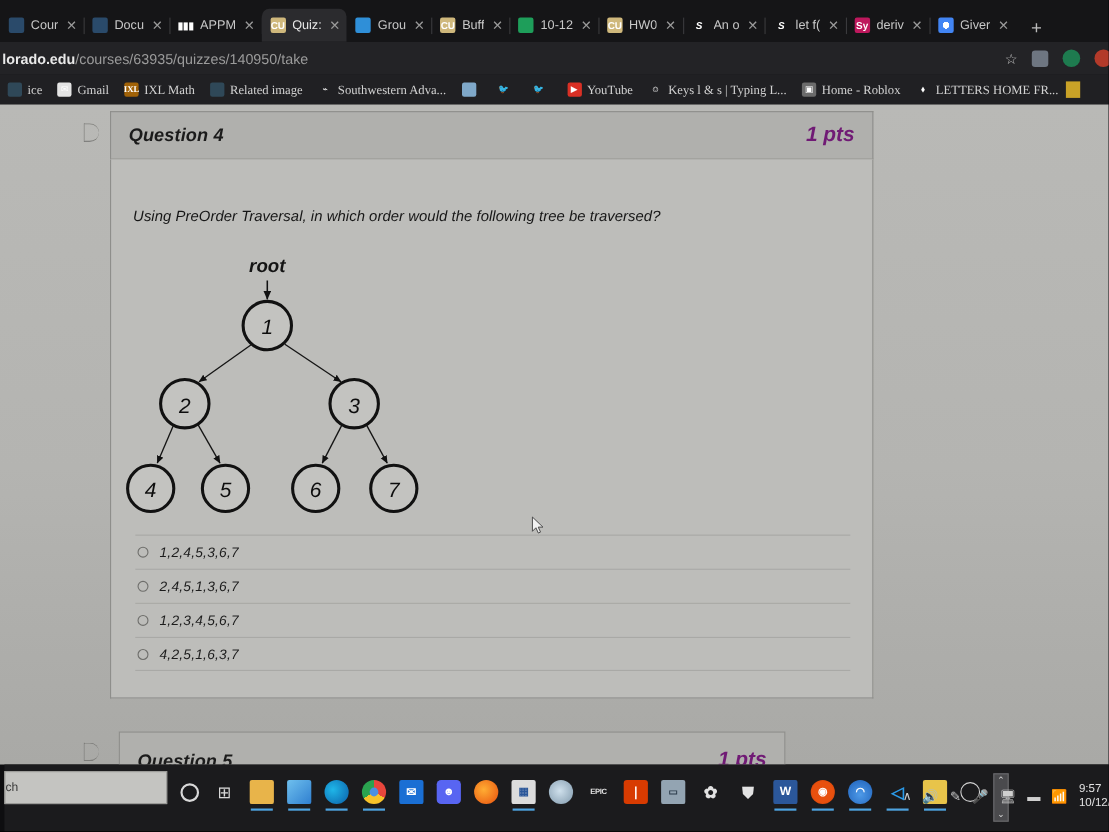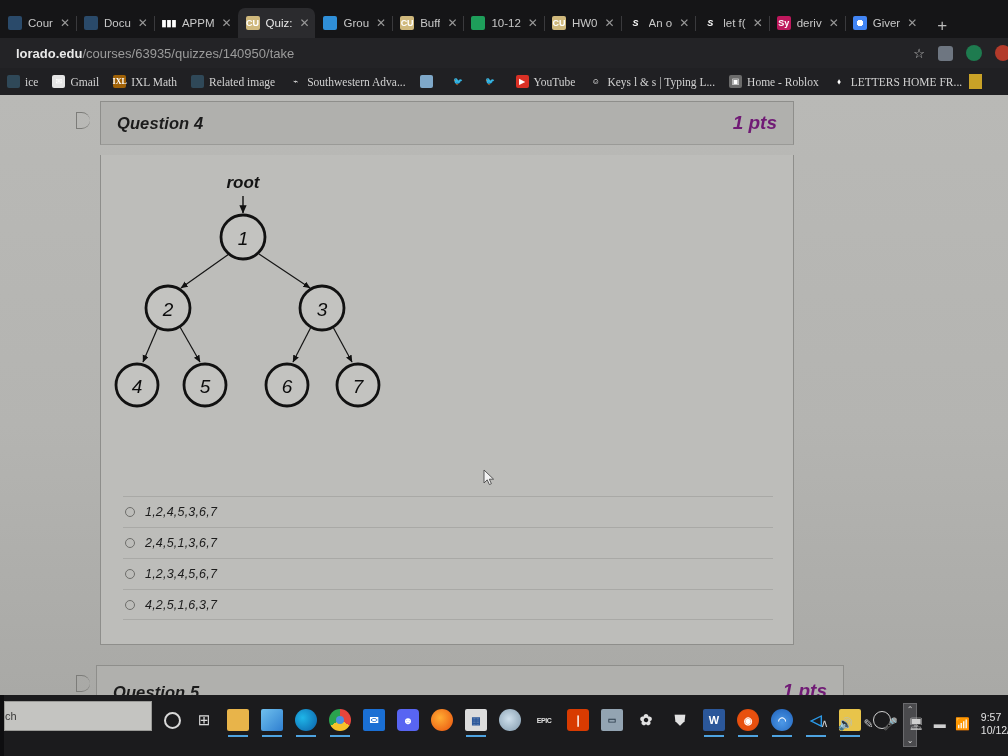--- a/index.html
+++ b/index.html
@@ -82,21 +82,21 @@
   
   .urlbar-row {
     position: absolute; top: 38px; left: 0;
     width: 1008px; height: 30px;
     background: #232326;
     display: flex; align-items: center;
   }
   .url-text {
     font-size: 13px;
     color: #9b9b9b;
-    padding-left: 16px;
+    padding-left: 2px;
     white-space: nowrap;
   }
   .url-host { color: #e9e9e9; font-weight: bold; }
   .urlbar-right {
     margin-left: auto;
     display: flex; align-items: center; gap: 13px;
     padding-right: 6px;
   }
   .star-icon { color: #c0c0c0; font-size: 13px; }
   .ext-icon {
@@ -239,22 +239,22 @@
   }
   .anstext {
     font-size: 12.5px;
     color: #1c1c1c;
     letter-spacing: 0.2px;
   }
 
   
   .qcard2 {
     position: absolute;
-    left: 96px; top: 570px;
-    width: 748px;
+    left: 108px; top: 570px;
+    width: 606px;
     height: 40px;
     background: #b0b0ad;
     border: 1px solid #8e8e8b;
     display: flex; align-items: flex-end;
     padding: 0 16px 2px 16px;
   }
   .flag-icon2 {
     position: absolute;
     left: 76px; top: 580px;
     width: 14px; height: 17px;
@@ -505,20 +505,21 @@
 
     <div class="qcard">
 
       <div class="qheader">
         <span class="qtitle">Question 4</span>
         <span class="qpts">1 pts</span>
       </div>
 
       <div class="qbody">
 
+        <div class="qtext">Using PreOrder Traversal, in which order would the following tree be traversed?</div>
 
         <div class="tree-wrap">
           <svg width="340" height="265" viewBox="0 0 340 265">
             <defs>
               <marker id="arw" markerWidth="7" markerHeight="7" refX="5.6" refY="2.6" orient="auto" markerUnits="strokeWidth">
                 <path d="M0,0 L6,2.6 L0,5.2 z" fill="#111"></path>
               </marker>
             </defs>
 
             <text x="142" y="33" text-anchor="middle" font-family="Liberation Sans, sans-serif" font-size="17" font-weight="bold" fill="#141414">root</text>

